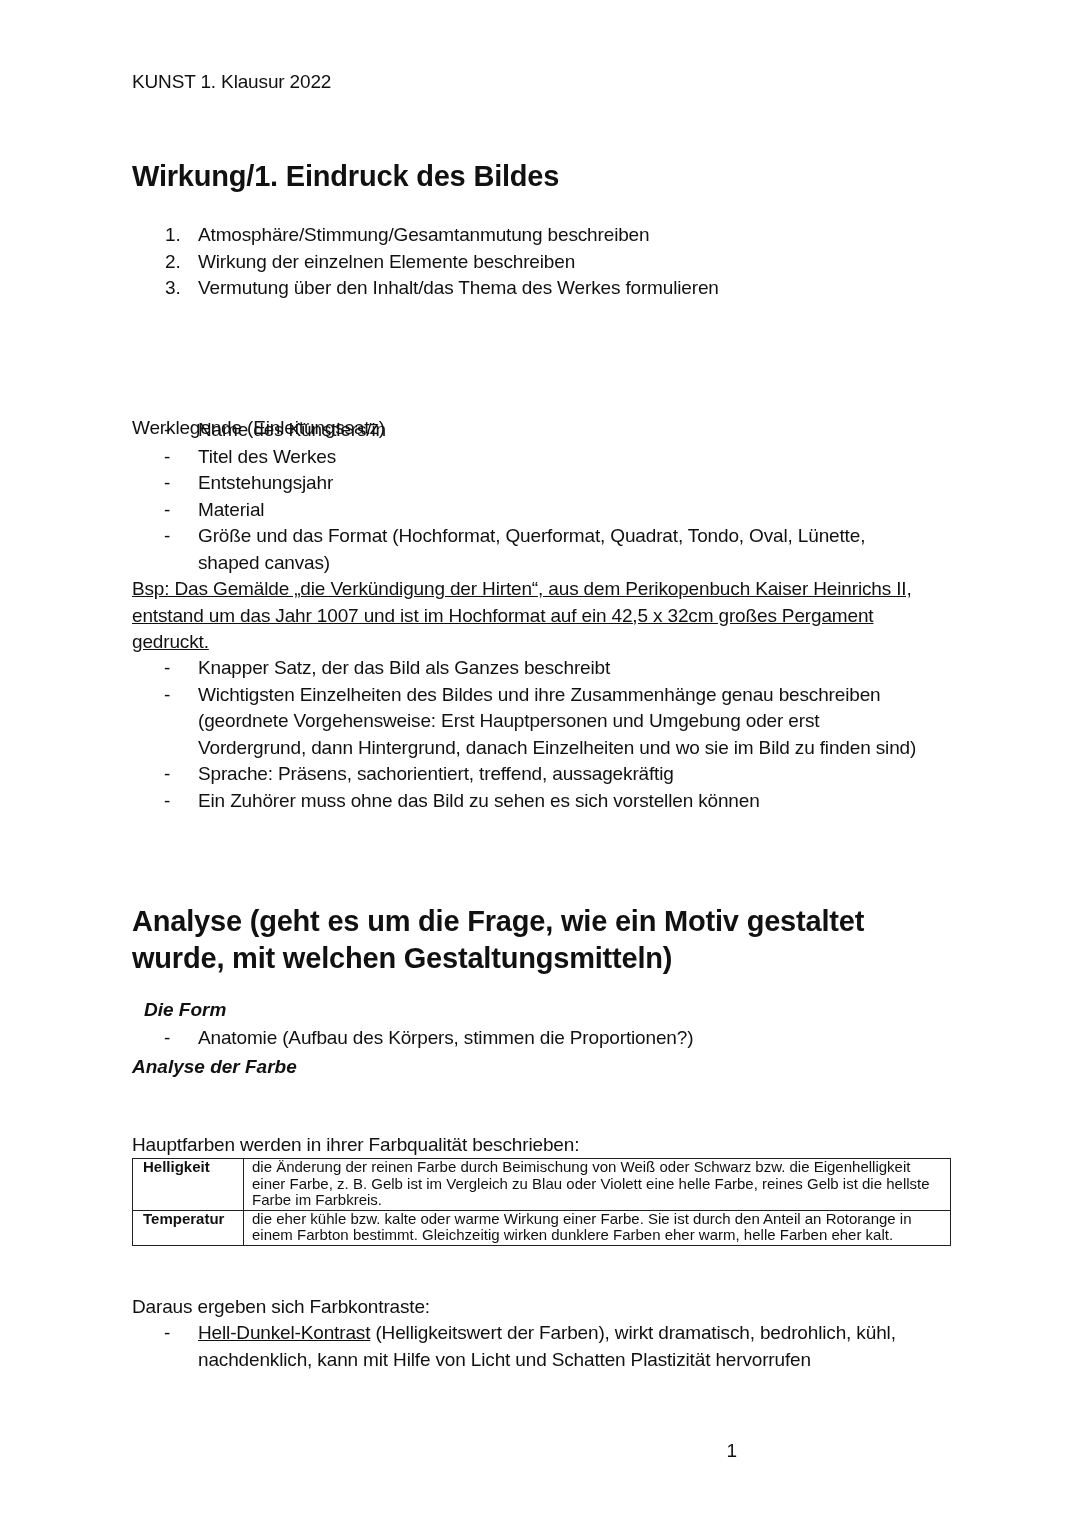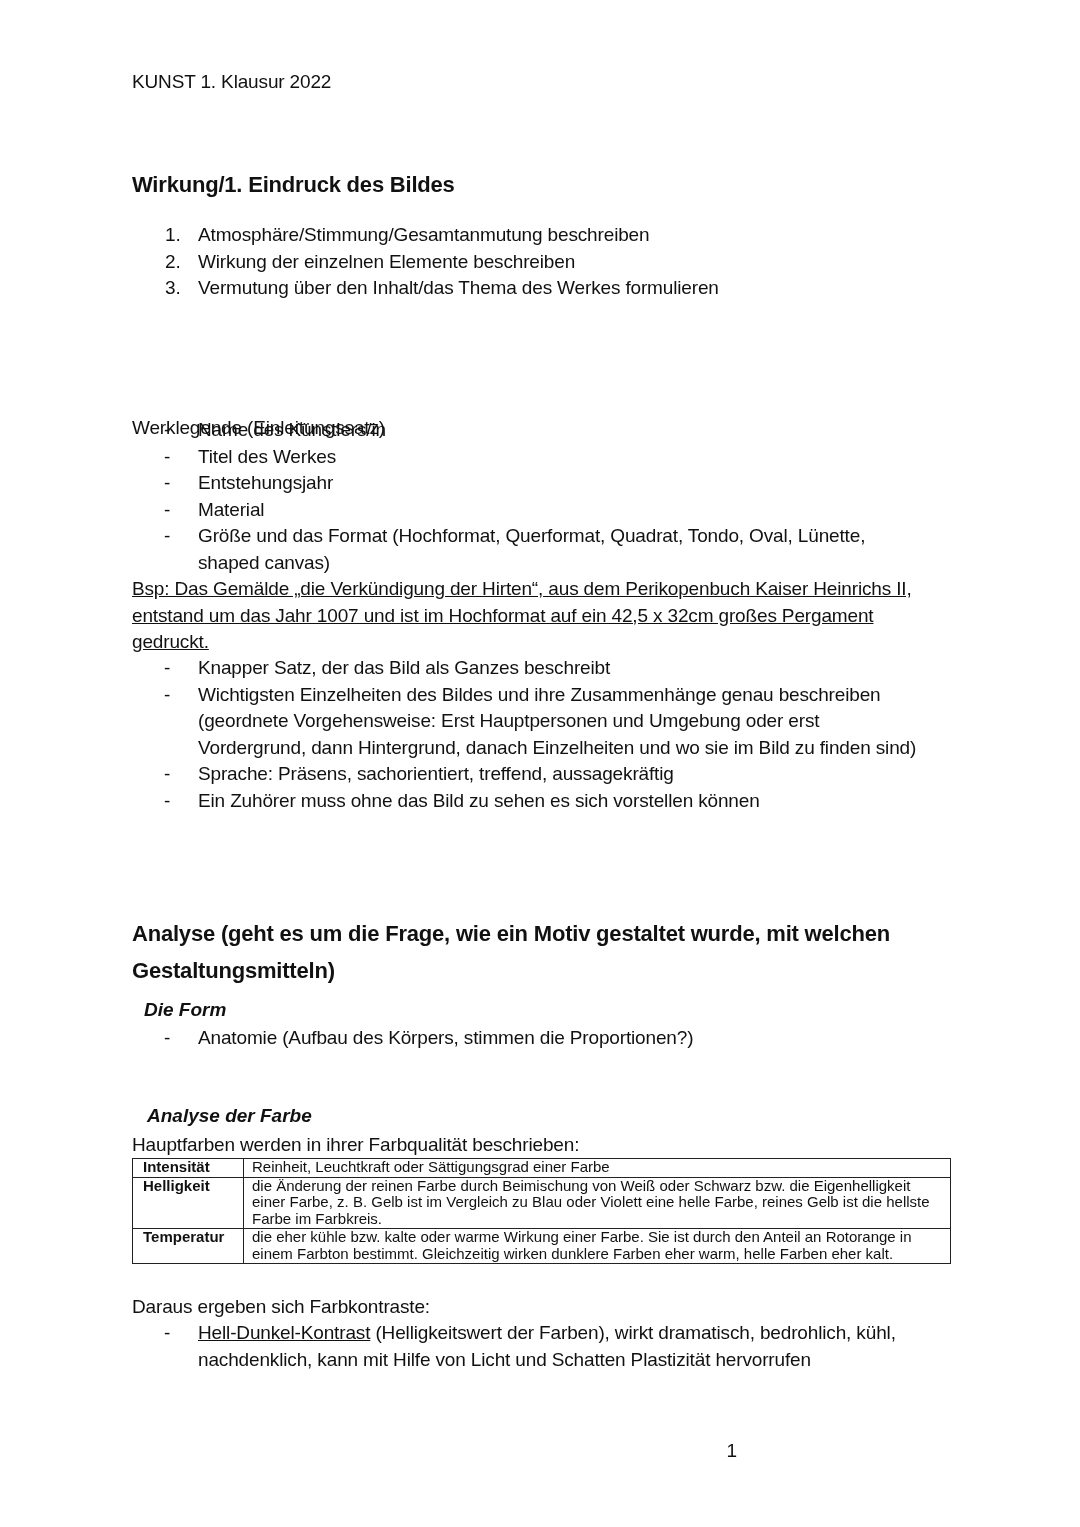--- a/index.html
+++ b/index.html
@@ -5,21 +5,21 @@
   html, body { margin: 0; padding: 0; background: #ffffff; }
   body {
     width: 1080px; height: 1527px; position: relative; overflow: hidden;
     font-family: "Liberation Sans", "DejaVu Sans", sans-serif;
     color: #111;
   }
   .page { position: absolute; left: 0; top: 0; width: 867px; height: 1527px; }
   .abs { position: absolute; white-space: nowrap; }
   .body-text { font-size: 19px; line-height: 26.5px; letter-spacing: -0.15px; }
   .header { left: 132px; top: 69px; font-size: 19px; }
-  .h1 { font-weight: bold; font-size: 22px; letter-spacing: -0.2px; margin-top: 12px; }
+  .h1 { font-weight: bold; font-size: 29px; letter-spacing: -0.2px; }
   .ol-item { display: flex; }
   .ol-num { width: 33px; text-align: left; }
   .ul { position: absolute; left: 164px; }
   .ul-item { display: flex; }
   .dash { width: 34px; flex: 0 0 34px; }
   .ul-text { white-space: normal; width: 730px; }
   .sub-h { font-weight: bold; font-style: italic; font-size: 19px; }
   .para { position: absolute; left: 132px; width: 820px; white-space: normal; }
   table.farb {
     position: absolute; left: 132px; top: 1158px; width: 819px;
@@ -103,29 +103,25 @@
   <div class="abs h1" style="left:132px; top:903px; width:820px; white-space:normal; line-height:37px;">Analyse (geht es um die Frage, wie ein Motiv gestaltet wurde, mit welchen Gestaltungsmitteln)</div>
 
   <div class="abs sub-h" style="left:144px; top:999px;">Die Form</div>
   <div class="ul body-text" style="top:1025px;">
     <div class="ul-item">
         <span class="dash">-</span>
         <span class="ul-text">Anatomie (Aufbau des Körpers, stimmen die Proportionen?)</span>
       </div>
   </div>
 
-  <div class="abs sub-h" style="left:132px; top:1105px;margin-left:15px;">Analyse der Farbe</div>
+  <div class="abs sub-h" style="left:132px; top:1056px;">Analyse der Farbe</div>
   <div class="abs body-text" style="left:132px; top:1132px;">Hauptfarben werden in ihrer Farbqualität beschrieben:</div>
 
   <table class="farb">
     <tbody>
-        <tr>
-      <td class="term">Intensität</td>
-      <td>Reinheit, Leuchtkraft oder Sättigungsgrad einer Farbe</td>
-    </tr>
     <tr>
       <td class="term">Helligkeit</td>
       <td>die Änderung der reinen Farbe durch Beimischung von Weiß oder Schwarz bzw. die Eigenhelligkeit einer Farbe, z. B. Gelb ist im Vergleich zu Blau oder Violett eine helle Farbe, reines Gelb ist die hellste Farbe im Farbkreis.</td>
     </tr>
     <tr>
       <td class="term">Temperatur</td>
       <td>die eher kühle bzw. kalte oder warme Wirkung einer Farbe. Sie ist durch den Anteil an Rotorange in einem Farbton bestimmt. Gleichzeitig wirken dunklere Farben eher warm, helle Farben eher kalt.</td>
     </tr>
   </tbody>
     </table>

